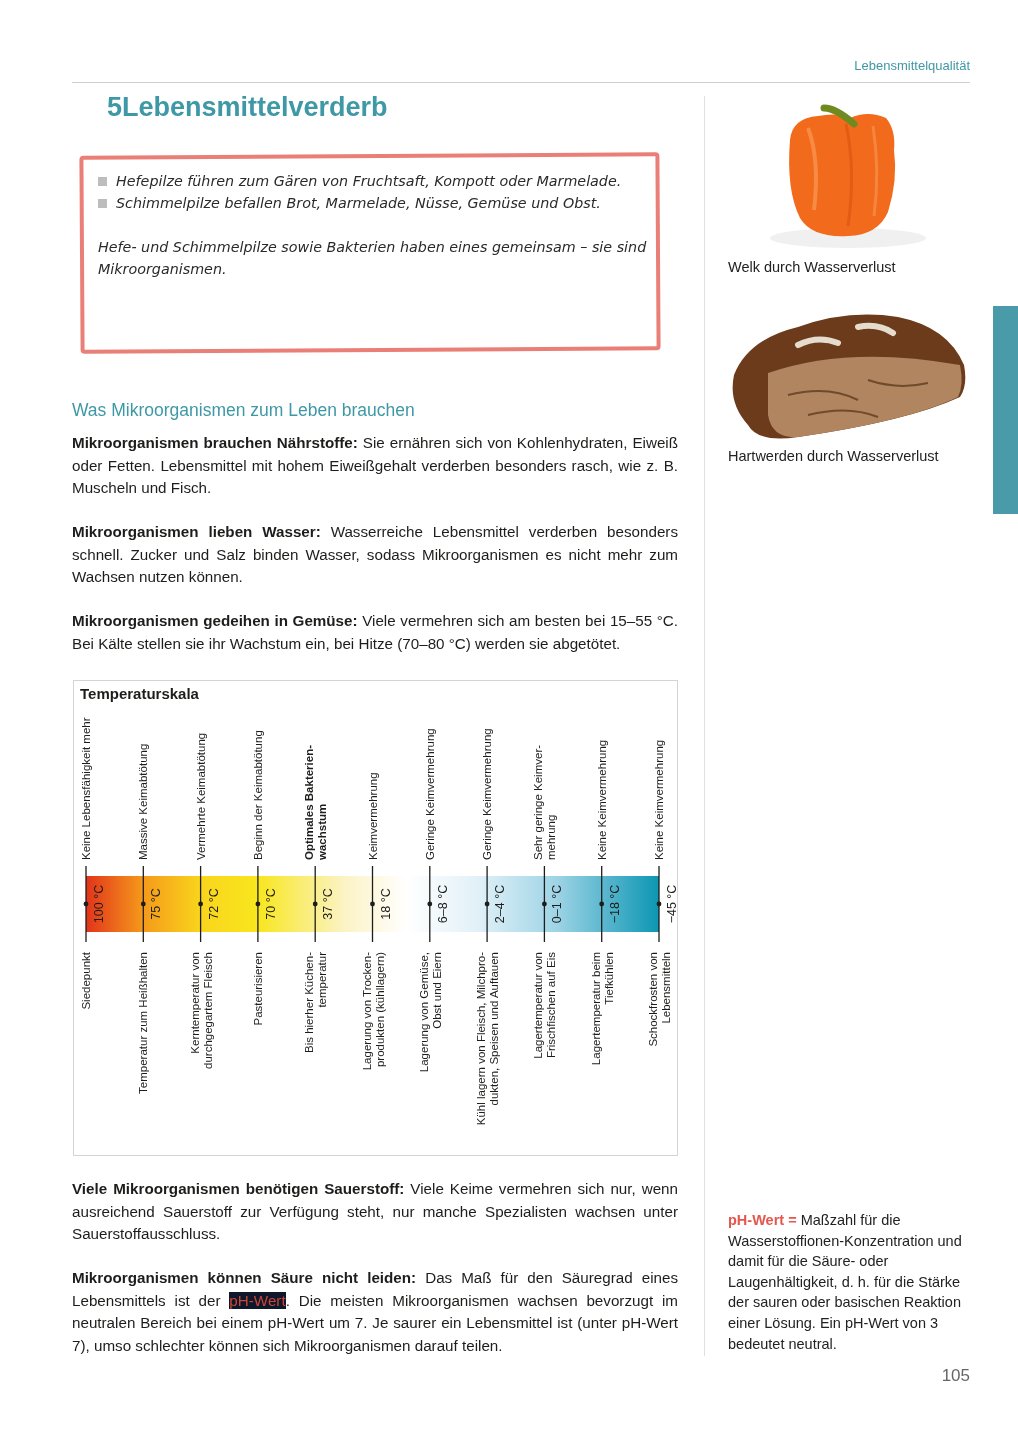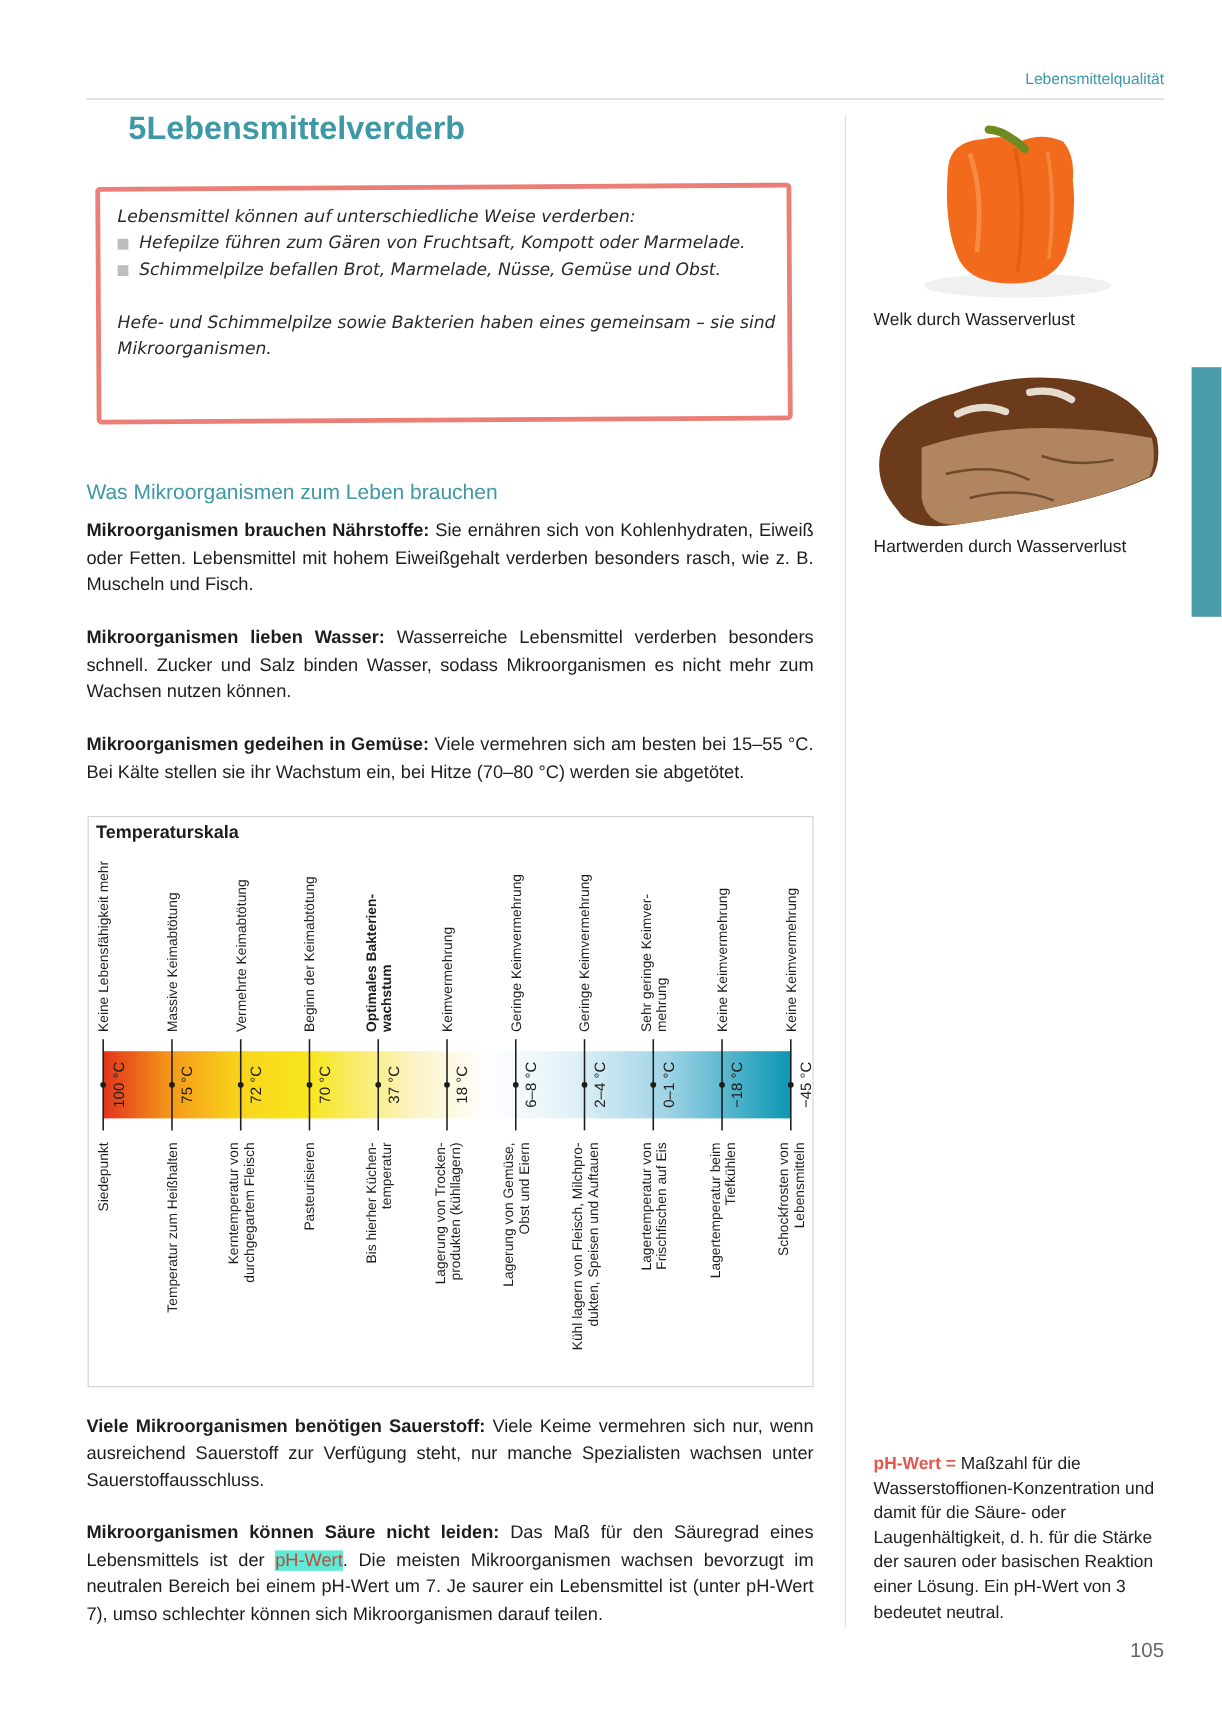--- a/index.html
+++ b/index.html
@@ -25,21 +25,21 @@
   .intro-text ul { list-style: none; margin: 0; padding: 0; }
   .intro-text li { position: relative; padding-left: 18px; }
   .intro-text li::before { content: ""; position: absolute; left: 0; top: 7px; width: 9px; height: 9px; background: #bdbdbd; }
   .intro-text p { margin: 0; }
   .intro-text .gap { height: 22px; }
 
   .section-head { left: 72px; top: 400px; font-size: 17.5px; color: #3e98a6; }
 
   .para { left: 72px; width: 606px; font-size: 15.2px; line-height: 22.5px; text-align: justify; }
   .para b { font-weight: bold; }
-  .hl { background: #5eead4; color: #c9453b; }
+  .hl { background: #0f172a; color: #c9453b; }
 
   
   .chart-box { left: 73px; top: 680px; width: 605px; height: 476px; border: 1px solid #d4d4d4; box-sizing: border-box; }
   .chart-title { left: 80px; top: 685px; font-size: 15px; font-weight: bold; }
   #chart { position: absolute; left: 73px; top: 680px; width: 605px; height: 476px; }
 
   
   .photo { left: 728px; width: 240px; }
   .caption { left: 728px; font-size: 14.5px; color: #222; text-align: center; }
   .gloss { left: 728px; top: 1210px; width: 240px; font-size: 14.5px; line-height: 20.6px; color: #222; }
@@ -53,21 +53,20 @@
 <div class="abs head-rule"></div>
 <div class="abs side-rule"></div>
 <div class="abs side-tab"></div>
 
 <div class="abs chapter">
   <span class="num">5</span><span>Lebensmittelverderb</span>
 </div>
 
 <div class="abs intro-box"></div>
 <div class="abs intro-text">
-  <p>Lebensmittel können auf unterschiedliche Weise verderben:</p>
   <ul>
     <li>Hefepilze führen zum Gären von Fruchtsaft, Kompott oder Marmelade.</li>
     <li>Schimmelpilze befallen Brot, Marmelade, Nüsse, Gemüse und Obst.</li>
   </ul>
   <div class="gap"></div>
   <p>Hefe- und Schimmelpilze sowie Bakterien haben eines gemeinsam – sie sind Mikroorganismen.</p>
 </div>
 
 <div class="abs section-head">Was Mikroorganismen zum Leben brauchen</div>
 

